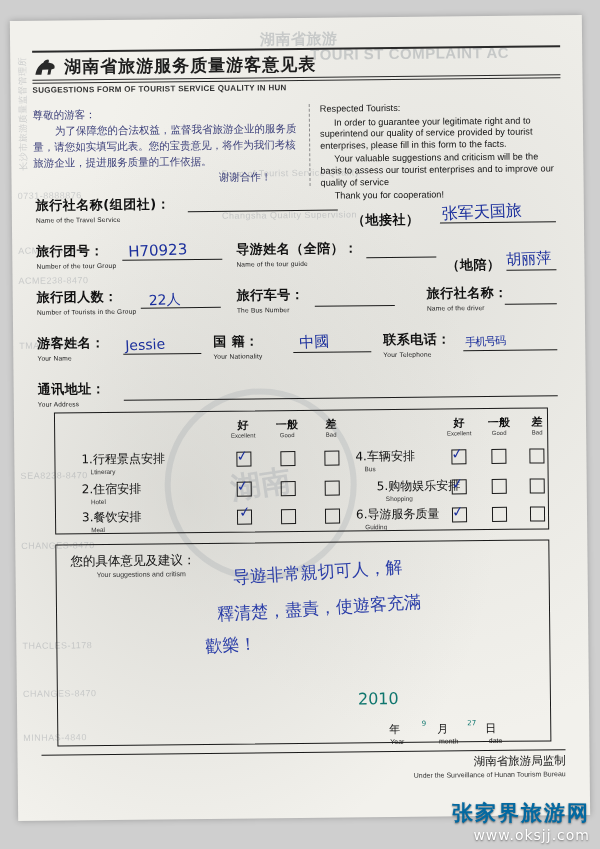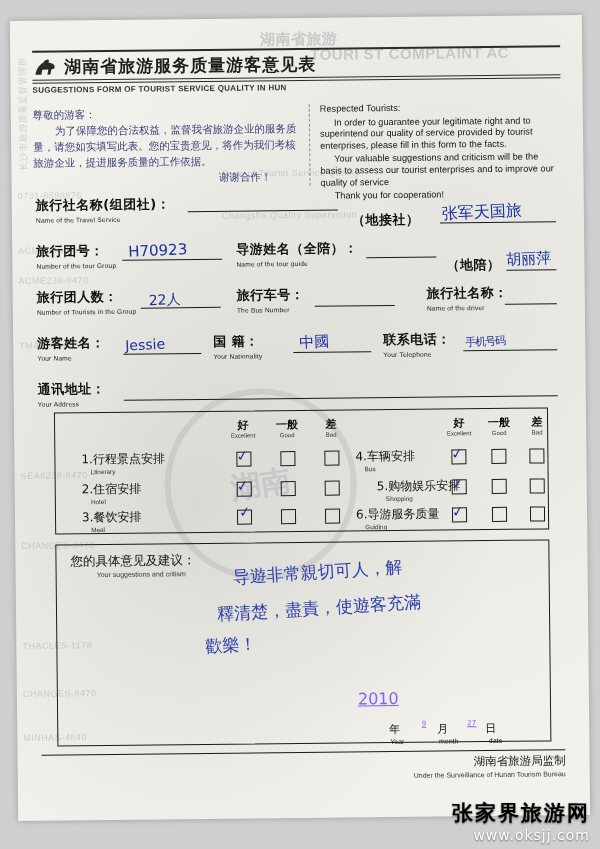--- a/index.html
+++ b/index.html
@@ -141,36 +141,36 @@
     border:1px solid #1a1a1a;
   }
   .sg-cn{position:absolute;left:14px;top:8px;font-family:"DejaVu Sans",sans-serif;font-size:12.5px;color:#111;}
   .sg-en{position:absolute;left:40px;top:26px;font-size:7px;color:#333;}
   .sg-hand{
     position:absolute;font-family:"DejaVu Sans",sans-serif;color:#2b3ea8;
     font-size:17px;line-height:34px;transform:rotate(-3deg);white-space:nowrap;
   }
   .datebox{position:absolute;right:10px;bottom:6px;font-size:7px;color:#222;}
   .date-cn{font-family:"DejaVu Sans",sans-serif;font-size:11px;color:#111;}
-  .date-hand{color:#8b5cf6;font-family:"DejaVu Sans",sans-serif;text-decoration:underline;}
+  .date-hand{color:#0f766e;font-family:"DejaVu Sans",sans-serif;}
 
   
   .foot{
     position:absolute;left:24px;top:734px;width:524px;
     border-top:1px solid #1a1a1a;padding-top:3px;text-align:right;
   }
   .foot-cn{font-family:"DejaVu Sans",sans-serif;font-size:11.5px;color:#111;}
   .foot-en{font-size:7px;color:#333;margin-top:2px;}
 
   
   .wm{
     position:absolute;right:10px;bottom:6px;text-align:right;
     font-family:"DejaVu Sans",sans-serif;pointer-events:none;
   }
-  .wm1{font-size:21px;font-weight:bold;color:#000000;text-shadow:0 1px 2px rgba(0,0,0,.5);letter-spacing:2px;}
+  .wm1{font-size:21px;font-weight:bold;color:#0369a1;text-shadow:0 1px 2px rgba(0,0,0,.5);letter-spacing:2px;}
   .wm2{font-size:14px;color:#ffffff;text-shadow:0 1px 2px rgba(0,0,0,.5);letter-spacing:1px;}
 </style>
 </head>
 <body>
 
 <div class="page">
 
   <div class="sheet">
 
     <div class="ghost big" style="left:250px;top:4px;margin-top:8px;">湖南省旅游</div>

